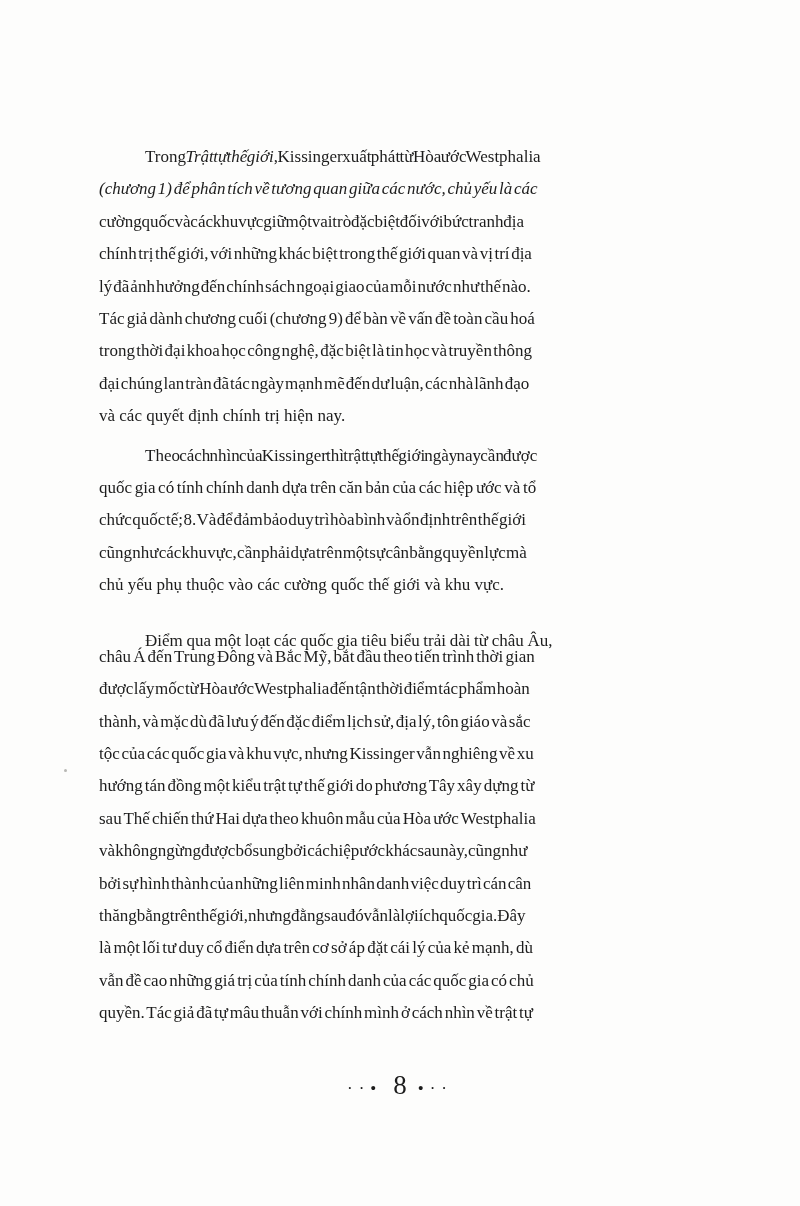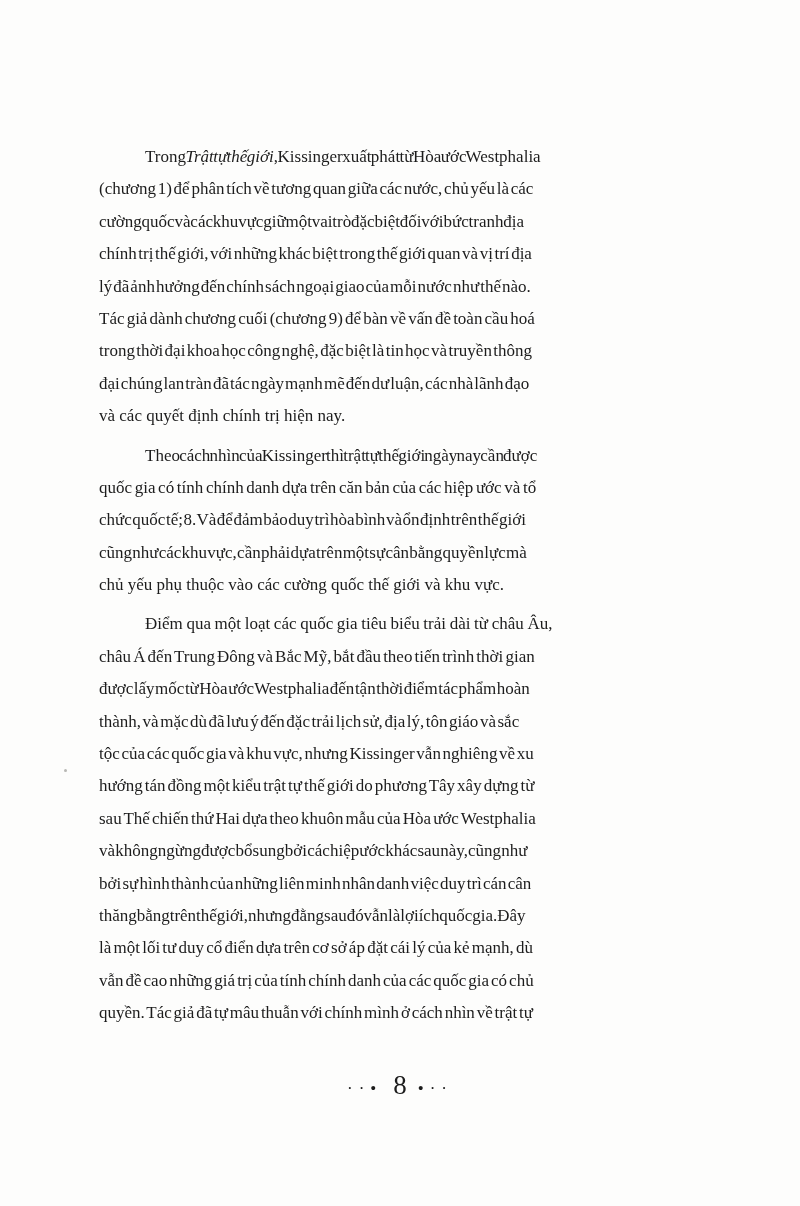--- a/index.html
+++ b/index.html
@@ -84,41 +84,41 @@
   }
 </style>
 </head>
 <body>
 
 <div class="page">
 
   <main class="text-block" id="text-block">
       <div class="paragraph">
         <div class="line first"><span class="ln" style="word-spacing: -4.8125px;"><span>Trong </span><i>Trật tự thế giới</i><span>, Kissinger xuất phát từ Hòa ước Westphalia</span></span></div>
-        <div class="line"><span class="ln" style="word-spacing: -2.49442px;"><span>(chương 1) để phân tích về tương quan giữa các nước, chủ yếu là các</span></span></div>
+        <div class="line"><span class="ln" style="word-spacing: -2.49442px; font-style: italic;"><span>(chương 1) để phân tích về tương quan giữa các nước, chủ yếu là các</span></span></div>
         <div class="line"><span class="ln" style="word-spacing: -4.41992px;"><span>cường quốc và các khu vực giữ một vai trò đặc biệt đối với bức tranh địa</span></span></div>
         <div class="line"><span class="ln" style="word-spacing: -2.69687px;"><span>chính trị thế giới, với những khác biệt trong thế giới quan và vị trí địa</span></span></div>
         <div class="line"><span class="ln" style="word-spacing: -3.20536px;"><span>lý đã ảnh hưởng đến chính sách ngoại giao của mỗi nước như thế nào.</span></span></div>
         <div class="line"><span class="ln" style="word-spacing: -2.08147px;"><span>Tác giả dành chương cuối (chương 9) để bàn về vấn đề toàn cầu hoá</span></span></div>
         <div class="line"><span class="ln" style="word-spacing: -2.85938px;"><span>trong thời đại khoa học công nghệ, đặc biệt là tin học và truyền thông</span></span></div>
         <div class="line"><span class="ln" style="word-spacing: -3.15313px;"><span>đại chúng lan tràn đã tác ngày mạnh mẽ đến dư luận, các nhà lãnh đạo</span></span></div>
         <div class="line lastline"><span class="ln" style="word-spacing: 0px;"><span>và các quyết định chính trị hiện nay.</span></span></div>
       </div>
       <div class="paragraph">
         <div class="line first"><span class="ln" style="word-spacing: -5.04688px;"><span>Theo cách nhìn của Kissinger thì trật tự thế giới ngày nay cần được</span></span></div>
         <div class="line"><span class="ln" style="word-spacing: -1.6px;"><span>quốc gia có tính chính danh dựa trên căn bản của các hiệp ước và tổ</span></span></div>
         <div class="line"><span class="ln" style="word-spacing: -3.70221px;"><span>chức quốc tế; 8. Và để đảm bảo duy trì hòa bình và ổn định trên thế giới</span></span></div>
         <div class="line"><span class="ln" style="word-spacing: -4.00833px;"><span>cũng như các khu vực, cần phải dựa trên một sự cân bằng quyền lực mà</span></span></div>
         <div class="line lastline"><span class="ln" style="word-spacing: 0px;"><span>chủ yếu phụ thuộc vào các cường quốc thế giới và khu vực.</span></span></div>
       </div>
       <div class="paragraph">
-        <div class="line first"><span class="ln" style="word-spacing: -0.594952px;"><span>Điểm qua một loạt các quốc gia tiêu biểu trải dài từ châu Âu,</span></span></div>
+        <div class="line first"><span class="ln" style="word-spacing: -0.594952px; margin-top: 17px;"><span>Điểm qua một loạt các quốc gia tiêu biểu trải dài từ châu Âu,</span></span></div>
         <div class="line"><span class="ln" style="word-spacing: -2.13393px;"><span>châu Á đến Trung Đông và Bắc Mỹ, bắt đầu theo tiến trình thời gian</span></span></div>
         <div class="line"><span class="ln" style="word-spacing: -3.71995px;"><span>được lấy mốc từ Hòa ước Westphalia đến tận thời điểm tác phẩm hoàn</span></span></div>
-        <div class="line"><span class="ln" style="word-spacing: -2.6921px;"><span>thành, và mặc dù đã lưu ý đến đặc trải lịch sử, địa lý, tôn giáo và sắc</span></span></div>
+        <div class="line"><span class="ln" style="word-spacing: -2.6921px;"><span>thành, và mặc dù đã lưu ý đến đặc điểm lịch sử, địa lý, tôn giáo và sắc</span></span></div>
         <div class="line"><span class="ln" style="word-spacing: -2.53726px;"><span>tộc của các quốc gia và khu vực, nhưng Kissinger vẫn nghiêng về xu</span></span></div>
         <div class="line"><span class="ln" style="word-spacing: -2.22545px;"><span>hướng tán đồng một kiểu trật tự thế giới do phương Tây xây dựng từ</span></span></div>
         <div class="line"><span class="ln" style="word-spacing: -2.1263px;"><span>sau Thế chiến thứ Hai dựa theo khuôn mẫu của Hòa ước Westphalia</span></span></div>
         <div class="line"><span class="ln" style="word-spacing: -4.12835px;"><span>và không ngừng được bổ sung bởi các hiệp ước khác sau này, cũng như</span></span></div>
         <div class="line"><span class="ln" style="word-spacing: -3.04353px;"><span>bởi sự hình thành của những liên minh nhân danh việc duy trì cán cân</span></span></div>
         <div class="line"><span class="ln" style="word-spacing: -4.31146px;"><span>thăng bằng trên thế giới, nhưng đằng sau đó vẫn là lợi ích quốc gia. Đây</span></span></div>
         <div class="line"><span class="ln" style="word-spacing: -2.01215px;"><span>là một lối tư duy cổ điển dựa trên cơ sở áp đặt cái lý của kẻ mạnh, dù</span></span></div>
         <div class="line"><span class="ln" style="word-spacing: -2.25729px;"><span>vẫn đề cao những giá trị của tính chính danh của các quốc gia có chủ</span></span></div>
         <div class="line"><span class="ln" style="word-spacing: -2.43021px;"><span>quyền. Tác giả đã tự mâu thuẫn với chính mình ở cách nhìn về trật tự</span></span></div>
       </div>

